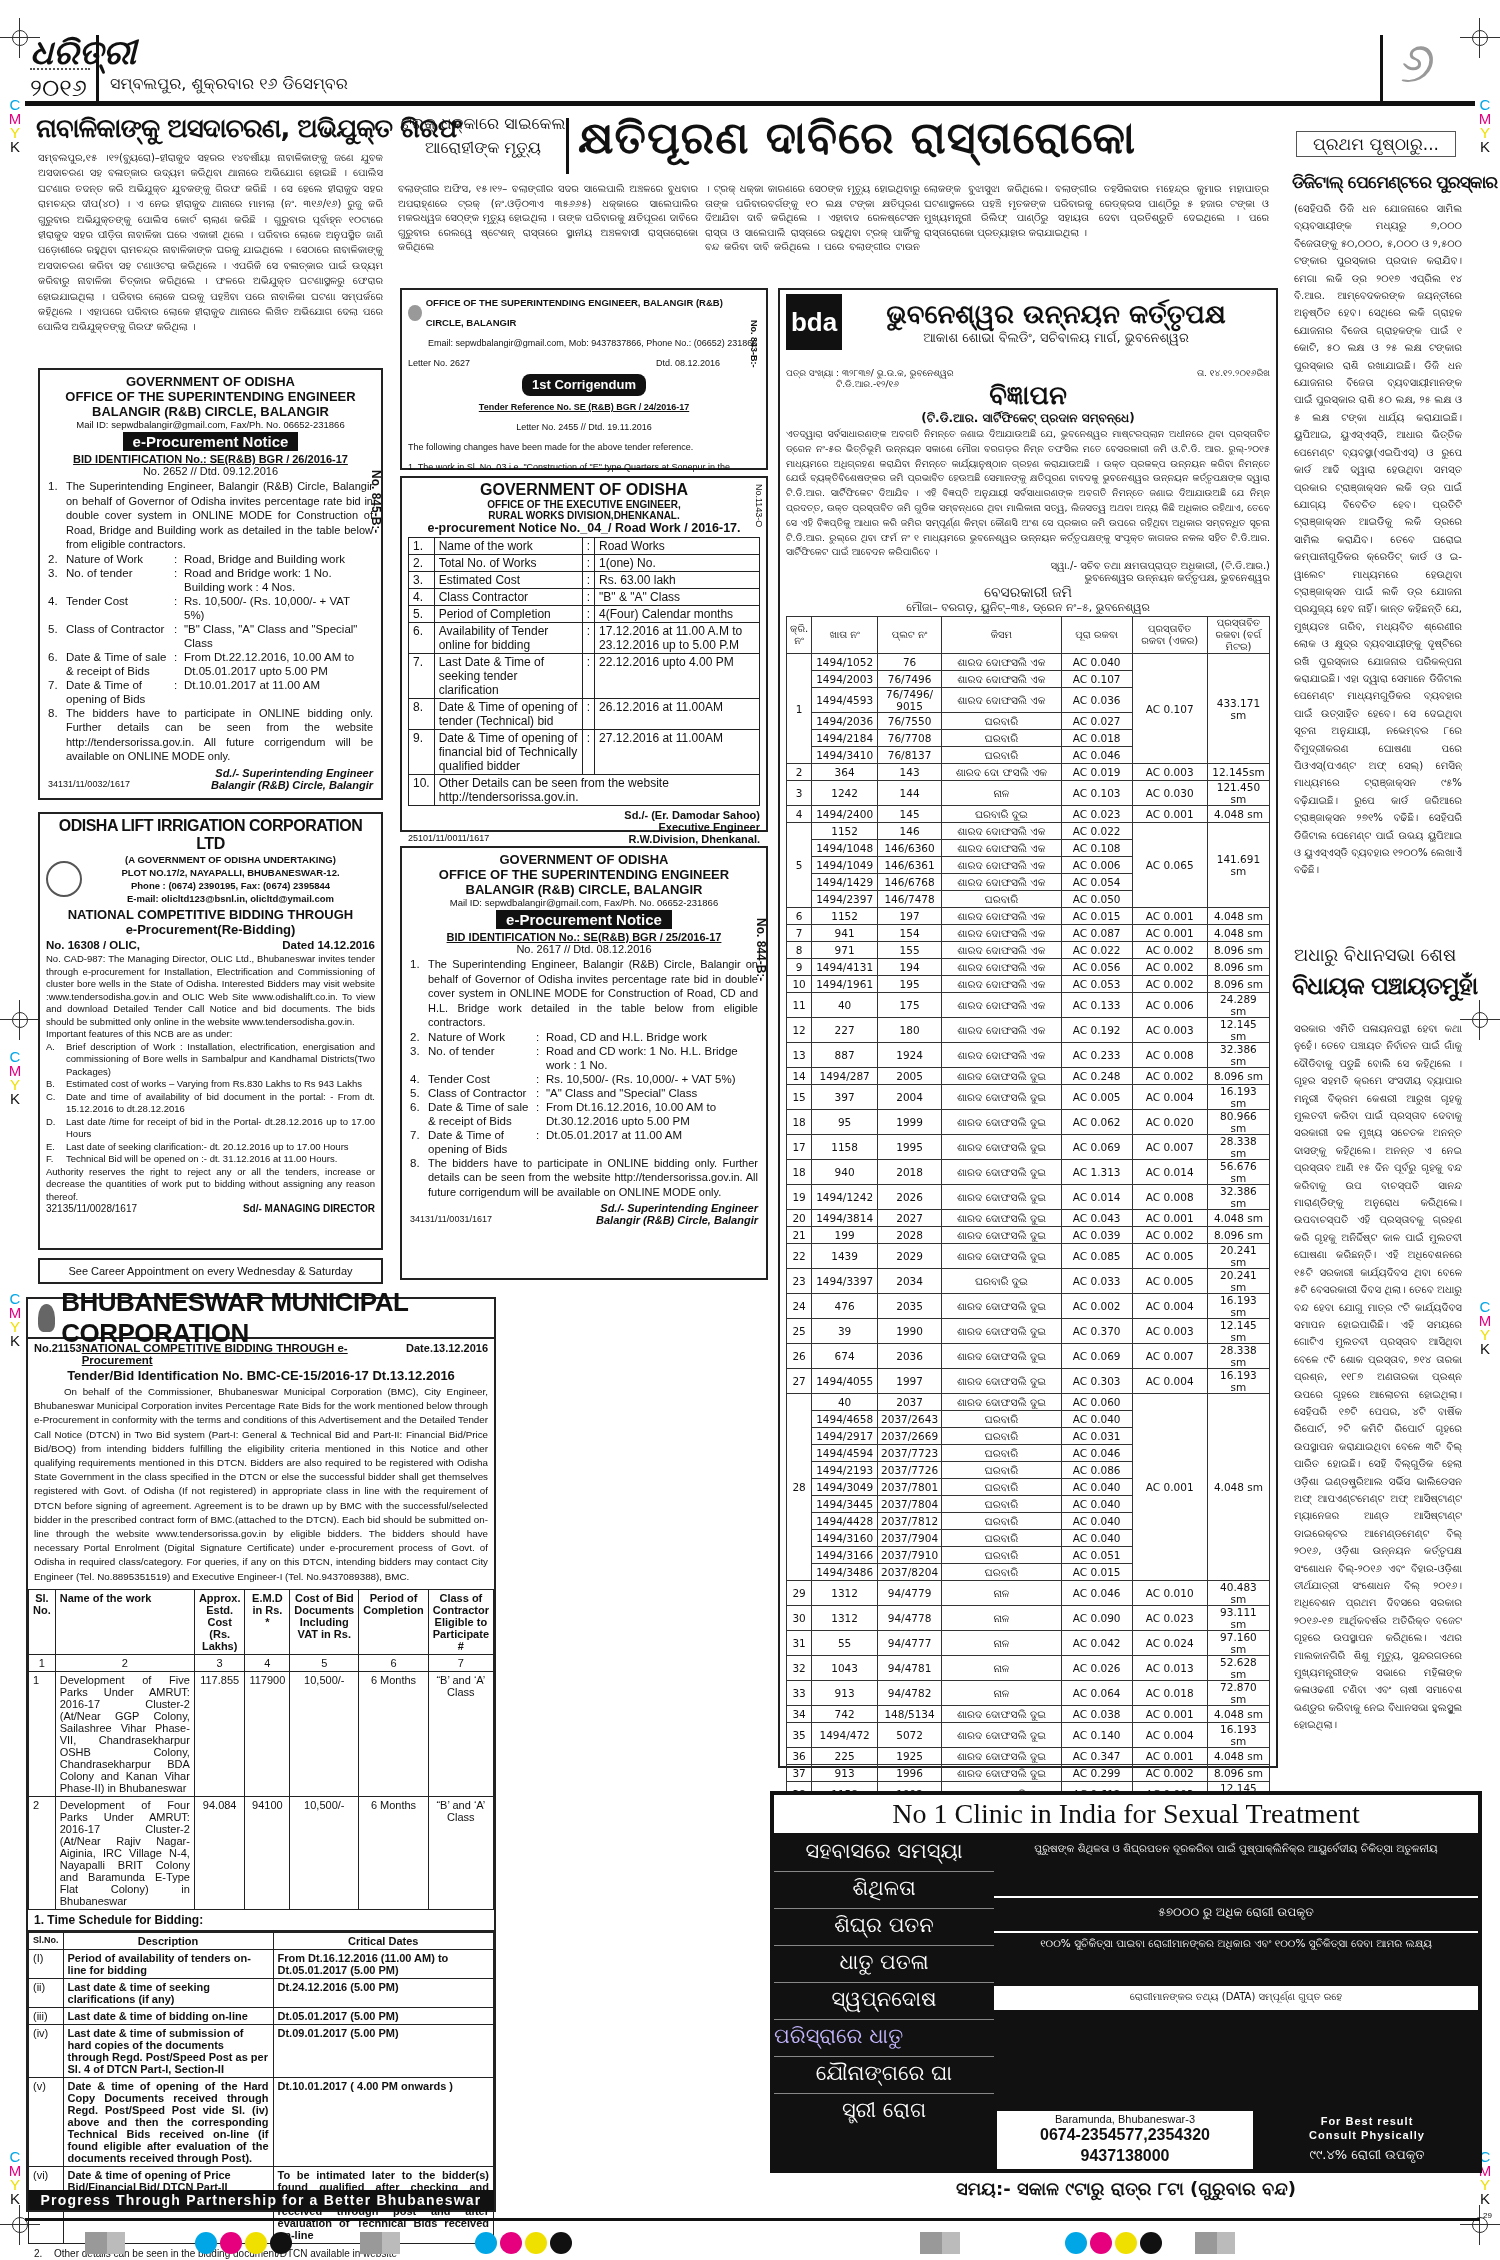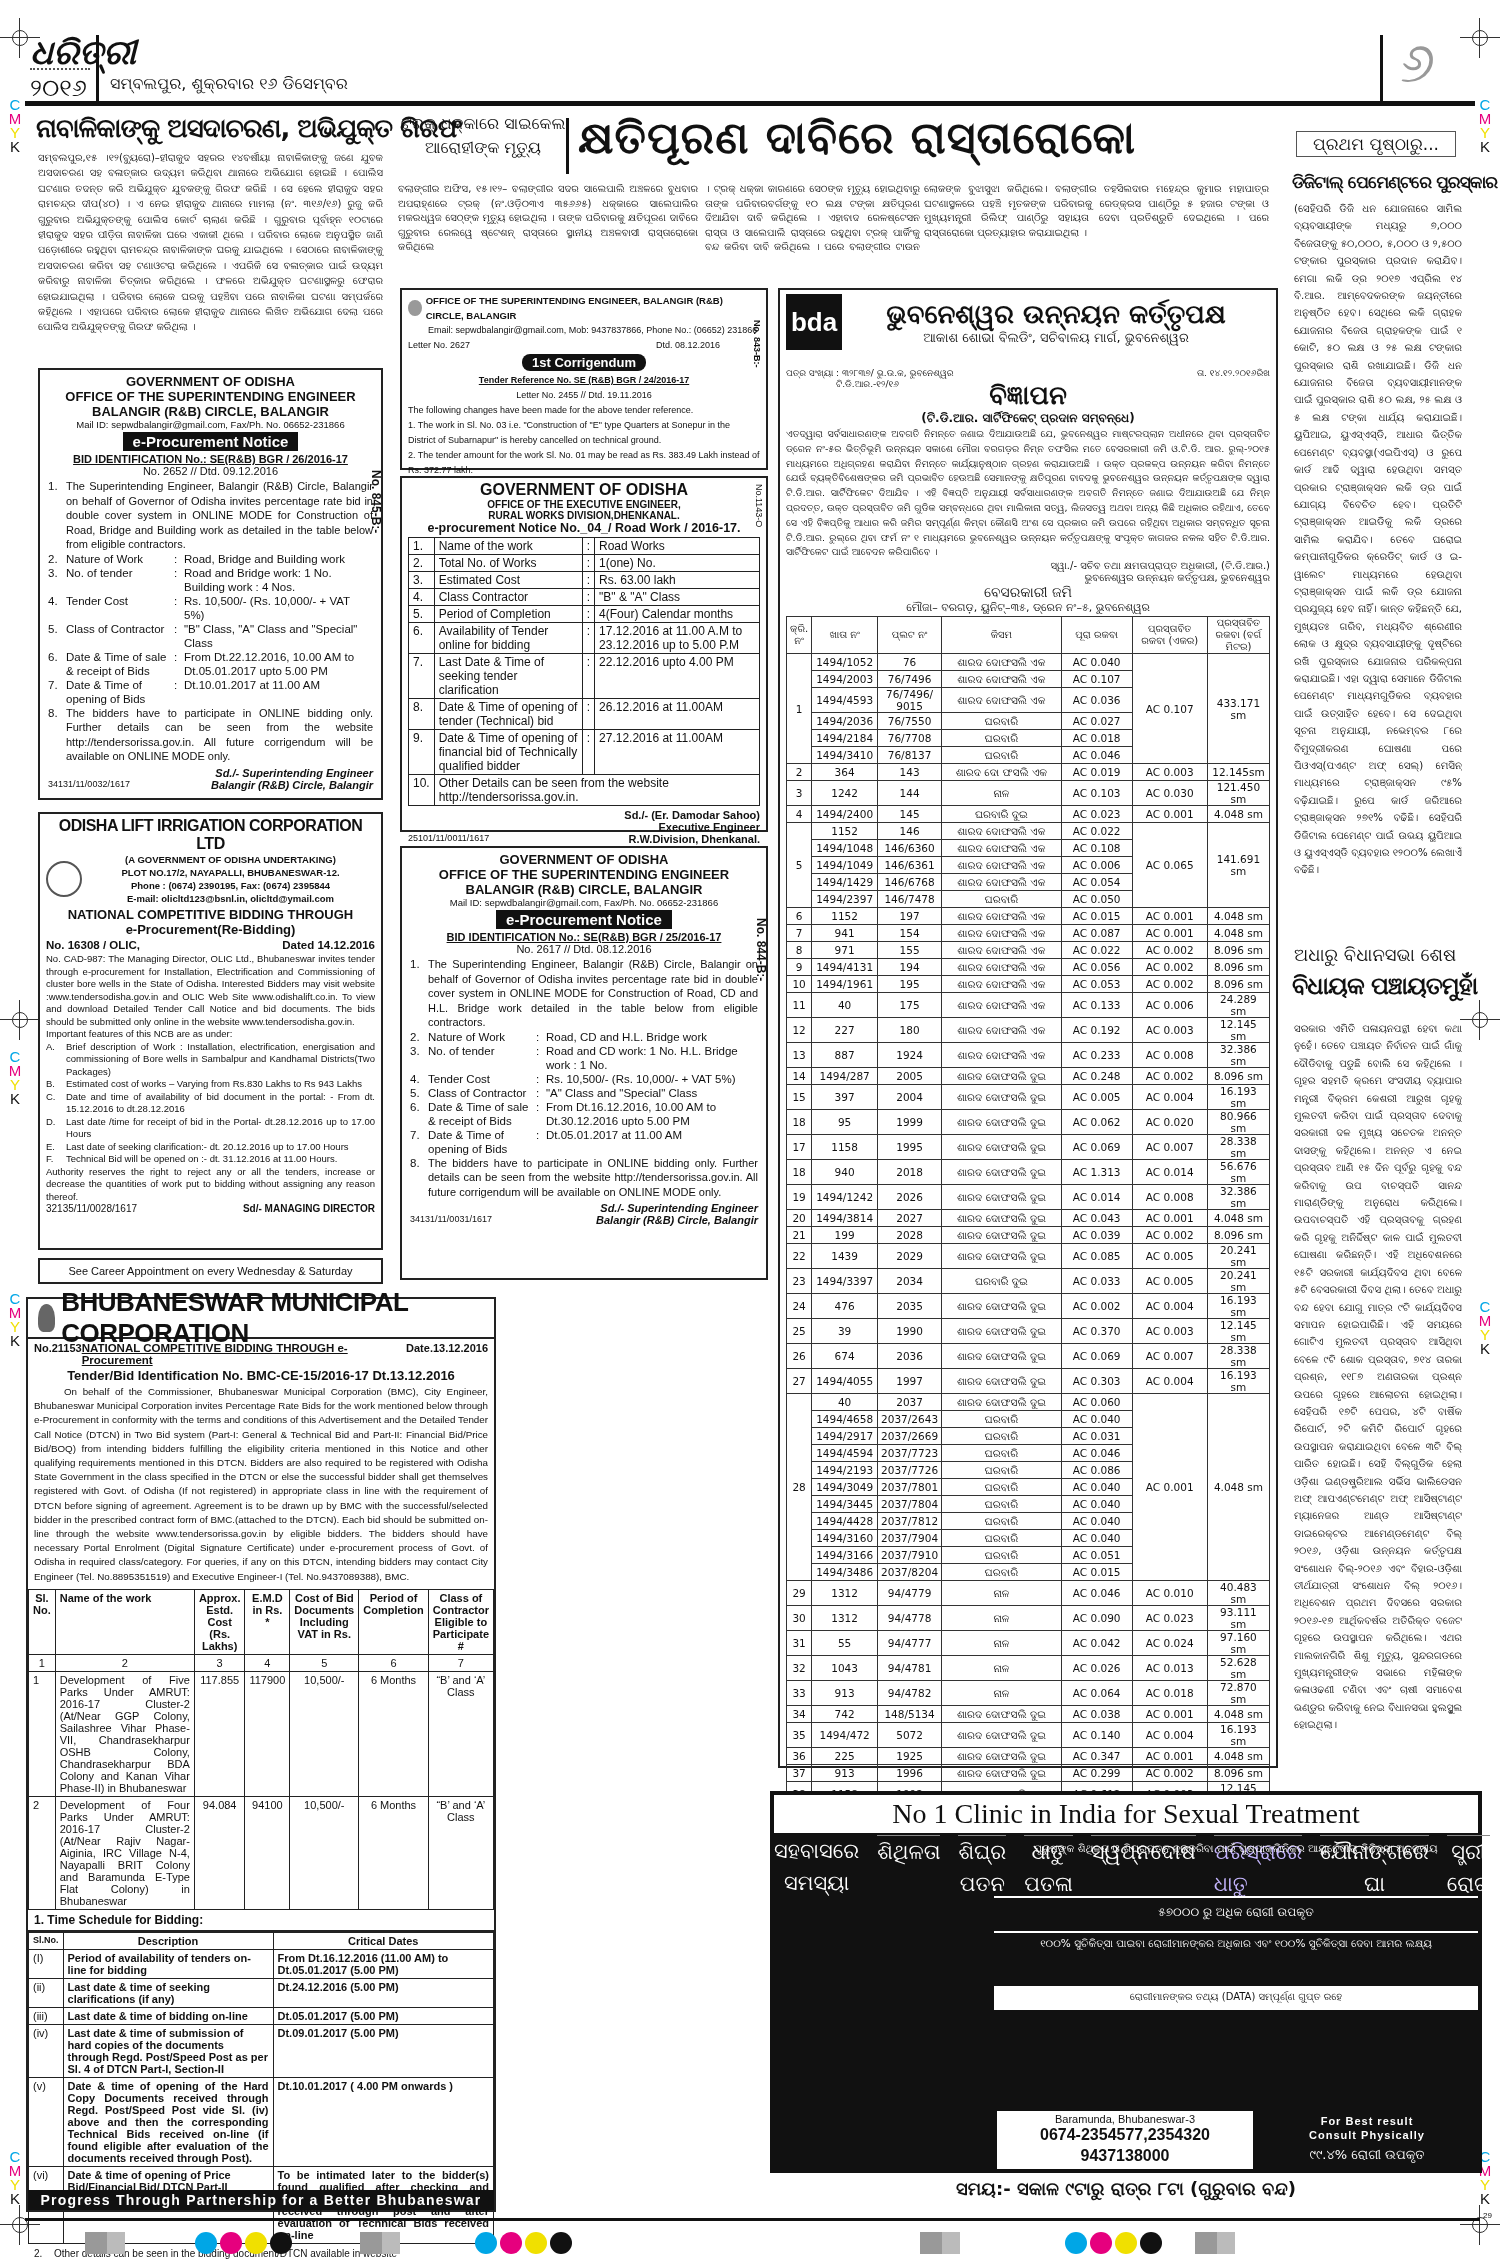--- a/index.html
+++ b/index.html
@@ -175,21 +175,21 @@
       <span style="flex:1;text-align:justify;font-size:11px;line-height:14.5px">The bidders have to participate in ONLINE bidding only. Further details can be seen from the website http://tendersorissa.gov.in. All future corrigendum will be available on ONLINE MODE only.</span>
     </div>
   <div style="text-align:right;font-size:11px;font-weight:bold;font-style:italic;margin-top:3px">Sd./- Superintending Engineer</div>
   <div style="display:flex;justify-content:space-between;font-size:11px">
       <span style="font-size:9px">34131/11/0032/1617</span>
       <span style="font-weight:bold;font-style:italic">Balangir (R&amp;B) Circle, Balangir</span>
     </div>
   <div class="vnum" style="right:-2px;top:100px">No. 845-B:-</div>
 </section>
 
-<section class="abs box" style="left:400px;top:288px;width:368px;height:182px;padding:3px 6px;font-size:9px;line-height:15px">
+<section class="abs box" style="left:400px;top:288px;width:368px;height:182px;padding:3px 6px;font-size:9px;line-height:20px">
   <div style="display:flex;align-items:center;gap:4px">
     <span style="width:16px;height:16px;border-radius:50%;background:#999;display:inline-block"></span>
     <span style="font-weight:bold;font-size:9.5px">OFFICE OF THE SUPERINTENDING ENGINEER, BALANGIR (R&amp;B) CIRCLE, BALANGIR</span>
   </div>
   <div style="padding-left:20px">Email: sepwdbalangir@gmail.com, Mob: 9437837866, Phone No.: (06652) 231866</div>
   <div style="display:flex;justify-content:space-between;padding-right:40px">
       <span>Letter No. 2627</span>
       <span>Dtd. 08.12.2016</span>
     </div>
   <div style="text-align:center;margin:1px 0"><span class="black-lbl" style="font-size:13px;border-radius:8px">1st Corrigendum</span></div>
@@ -1042,21 +1042,21 @@
   <h2 class="abs odia" style="left:1292px;top:172px;width:170px;font-size:17px;font-weight:bold;letter-spacing:-1px;white-space:nowrap">ଡିଜିଟାଲ୍ ପେମେଣ୍ଟରେ ପୁରସ୍କାର</h2>
   <p class="abs odia col-text" style="left:1294px;top:200px;width:168px;height:740px;font-size:10.2px;line-height:17.4px;overflow:hidden">(ସେହିପରି ଡିଜି ଧନ ଯୋଜନାରେ ସାମିଲ ବ୍ୟବସାୟୀଙ୍କ ମଧ୍ୟରୁ ୭,୦୦୦ ବିଜେତାଙ୍କୁ ୫୦,୦୦୦, ୫,୦୦୦ ଓ ୨,୫୦୦ ଟଙ୍କାର ପୁରସ୍କାର ପ୍ରଦାନ କରାଯିବ। ମେଗା ଲକି ଡ୍ର ୨୦୧୭ ଏପ୍ରିଲ ୧୪ ବି.ଆର. ଆମ୍ବେଦକରଙ୍କ ଜୟନ୍ତୀରେ ଅନୁଷ୍ଠିତ ହେବ। ସେଥିରେ ଲକି ଗ୍ରାହକ ଯୋଜନାର ବିଜେତା ଗ୍ରାହକଙ୍କ ପାଇଁ ୧ କୋଟି, ୫୦ ଲକ୍ଷ ଓ ୨୫ ଲକ୍ଷ ଟଙ୍କାର ପୁରସ୍କାର ରାଶି ରଖାଯାଇଛି। ଡିଜି ଧନ ଯୋଜନାର ବିଜେତା ବ୍ୟବସାୟୀମାନଙ୍କ ପାଇଁ ପୁରସ୍କାର ରାଶି ୫୦ ଲକ୍ଷ, ୨୫ ଲକ୍ଷ ଓ ୫ ଲକ୍ଷ ଟଙ୍କା ଧାର୍ଯ୍ୟ କରାଯାଇଛି। ୟୁପିଆଇ, ୟୁଏସ୍‌ଏସ୍‌ଡି, ଆଧାର ଭିତ୍ତିକ ପେମେଣ୍ଟ ବ୍ୟବସ୍ଥା(ଏଇପିଏସ୍) ଓ ରୁପେ କାର୍ଡ ଆଦି ଦ୍ୱାରା ହେଉଥିବା ସମସ୍ତ ପ୍ରକାର ଟ୍ରାଞ୍ଜାକ୍ସନ ଲକି ଡ୍ର ପାଇଁ ଯୋଗ୍ୟ ବିବେଚିତ ହେବ। ପ୍ରତିଟି ଟ୍ରାଞ୍ଜାକ୍ସନ ଆଇଡିକୁ ଲକି ଡ୍ରରେ ସାମିଲ କରାଯିବ। ତେବେ ଘରୋଇ କମ୍ପାନୀଗୁଡିକର କ୍ରେଡିଟ୍ କାର୍ଡ ଓ ଇ-ୱାଲେଟ ମାଧ୍ୟମରେ ହେଉଥିବା ଟ୍ରାଞ୍ଜାକ୍ସନ ପାଇଁ ଲକି ଡ୍ର ଯୋଜନା ପ୍ରଯୁଜ୍ୟ ହେବ ନାହିଁ। କାନ୍ତ କହିଛନ୍ତି ଯେ, ମୁଖ୍ୟତଃ ଗରିବ, ମଧ୍ୟବିତ ଶ୍ରେଣୀର ଲୋକ ଓ କ୍ଷୁଦ୍ର ବ୍ୟବସାୟୀଙ୍କୁ ଦୃଷ୍ଟିରେ ରଖି ପୁରସ୍କାର ଯୋଜନାର ପରିକଳ୍ପନା କରାଯାଇଛି। ଏହା ଦ୍ୱାରା ସେମାନେ ଡିଜିଟାଲ ପେମେଣ୍ଟ ମାଧ୍ୟମଗୁଡିକର ବ୍ୟବହାର ପାଇଁ ଉତ୍ସାହିତ ହେବେ। ସେ ଦେଇଥିବା ସୂଚନା ଅନୁଯାୟୀ, ନଭେମ୍ବର ୮ରେ ବିମୁଦ୍ରୀକରଣ ଘୋଷଣା ପରେ ପିଓଏସ୍(ପଏଣ୍ଟ ଅଫ୍ ସେଲ୍) ମେସିନ୍ ମାଧ୍ୟମରେ ଟ୍ରାଞ୍ଜାକ୍ସନ ୯୫% ବଢ଼ିଯାଇଛି। ରୁପେ କାର୍ଡ ଜରିଆରେ ଟ୍ରାଞ୍ଜାକ୍ସନ ୨୭୧% ବଢିଛି। ସେହିପରି ଡିଜିଟାଲ ପେମେଣ୍ଟ ପାଇଁ ଉଭୟ ୟୁପିଆଇ ଓ ୟୁଏସ୍‌ଏସ୍‌ଡି ବ୍ୟବହାର ୧୨୦୦% ଲେଖାଏଁ ବଢିଛି।</p>
   <div class="abs odia" style="left:1294px;top:944px;width:168px;font-size:18px">ଅଧାରୁ ବିଧାନସଭା ଶେଷ</div>
   <h2 class="abs odia" style="left:1292px;top:972px;width:170px;font-size:24px;font-weight:bold;letter-spacing:-1px;white-space:nowrap">ବିଧାୟକ ପଞ୍ଚାୟତମୁହାଁ</h2>
   <p class="abs odia col-text" style="left:1294px;top:1020px;width:168px;height:738px;font-size:10.2px;line-height:17.4px;overflow:hidden">ସରକାର ଏମିତି ପଳାୟନପନ୍ଥୀ ହେବା କଥା ନୁହେଁ। ତେବେ ପଞ୍ଚାୟତ ନିର୍ବାଚନ ପାଇଁ ଗାଁକୁ ଦୌଡିବାକୁ ପଡୁଛି ବୋଲି ସେ କହିଥିଲେ । ଗୃହର ସହମତି କ୍ରମେ ସଂସଦୀୟ ବ୍ୟାପାର ମନ୍ତ୍ରୀ ବିକ୍ରମ କେଶରୀ ଆରୁଖ ଗୃହକୁ ମୁଲତବୀ କରିବା ପାଇଁ ପ୍ରସ୍ତାବ ଦେବାକୁ ସରକାରୀ ଦଳ ମୁଖ୍ୟ ସଚେତକ ଅନନ୍ତ ଦାସଙ୍କୁ କହିଥିଲେ। ଅନନ୍ତ ଏ ନେଇ ପ୍ରସ୍ତାବ ଆଣି ୧୫ ଦିନ ପୂର୍ବରୁ ଗୃହକୁ ବନ୍ଦ କରିବାକୁ ଉପ ବାଚସ୍ପତି ସାନନ୍ଦ ମାରାଣ୍ଡିଙ୍କୁ ଅନୁରୋଧ କରିଥିଲେ। ଉପବାଚସ୍ପତି ଏହି ପ୍ରସ୍ତାବକୁ ଗ୍ରହଣ କରି ଗୃହକୁ ଅନିର୍ଦ୍ଦିଷ୍ଟ କାଳ ପାଇଁ ମୁଲତବୀ ଘୋଷଣା କରିଛନ୍ତି। ଏହି ଅଧିବେଶନରେ ୧୫ଟି ସରକାରୀ କାର୍ଯ୍ୟଦିବସ ଥିବା ବେଳେ ୫ଟି ବେସରକାରୀ ଦିବସ ଥିଲା। ତେବେ ଅଧାରୁ ବନ୍ଦ ହେବା ଯୋଗୁ ମାତ୍ର ୯ଟି କାର୍ଯ୍ୟଦିବସ ସମାପନ ହୋଇପାରିଛି। ଏହି ସମୟରେ ଗୋଟିଏ ମୁଲତବୀ ପ୍ରସ୍ତାବ ଆସିଥିବା ବେଳେ ୯ଟି ଶୋକ ପ୍ରସ୍ତାବ, ୭୧୪ ତାରକା ପ୍ରଶ୍ନ, ୧୧୮୭ ଅଣତାରକା ପ୍ରଶ୍ନ ଉପରେ ଗୃହରେ ଆଲୋଚନା ହୋଇଥିଲା। ସେହିପରି ୧୭ଟି ପେପର, ୪ଟି ବାର୍ଷିକ ରିପୋର୍ଟ, ୨ଟି କମିଟି ରିପୋର୍ଟ ଗୃହରେ ଉପସ୍ଥାପନ କରାଯାଇଥିବା ବେଳେ ୩ଟି ବିଲ୍ ପାରିତ ହୋଇଛି। ସେହି ବିଲ୍‌ଗୁଡିକ ହେଲା ଓଡ଼ିଶା ଇଣ୍ଡଷ୍ଟ୍ରିଆଲ ସର୍ଭିସ ଭାଲିଡେସନ ଅଫ୍ ଆପଏଣ୍ଟମେଣ୍ଟ ଅଫ୍ ଆସିଷ୍ଟାଣ୍ଟ ମ୍ୟାନେଜର ଆଣ୍ଡ ଆସିଷ୍ଟାଣ୍ଟ ଡାଇରେକ୍ଟର ଆମେଣ୍ଡମେଣ୍ଟ ବିଲ୍ ୨୦୧୬, ଓଡ଼ିଶା ଉନ୍ନୟନ କର୍ତ୍ତୃପକ୍ଷ ସଂଶୋଧନ ବିଲ୍-୨୦୧୬ ଏବଂ ବିହାର-ଓଡ଼ିଶା ତୀର୍ଥଯାତ୍ରୀ ସଂଶୋଧନ ବିଲ୍ ୨୦୧୬। ଅଧିବେଶନ ପ୍ରଥମ ଦିବସରେ ସରକାର ୨୦୧୬-୧୭ ଆର୍ଥିକବର୍ଷର ଅତିରିକ୍ତ ବଜେଟ ଗୃହରେ ଉପସ୍ଥାପନ କରିଥିଲେ। ଏଥର ମାଲକାନଗିରି ଶିଶୁ ମୃତ୍ୟୁ, ସୁନ୍ଦରଗଡରେ ମୁଖ୍ୟମନ୍ତ୍ରୀଙ୍କ ସଭାରେ ମହିଳାଙ୍କ କଳାଓଢଣୀ ଟଣିବା ଏବଂ ଚାଷୀ ସମାବେଶ ଭଣ୍ଡୁର କରିବାକୁ ନେଇ ବିଧାନସଭା ହୁଲସ୍ଥୁଲ ହୋଇଥିଲା।</p>
 </aside>
 
 <section class="abs" style="left:770px;top:1791px;width:712px;height:382px;border:4px solid #111;background:#111">
   <div style="background:#fff;text-align:center;font-family:'Liberation Serif',serif;font-size:28px;height:38px;line-height:38px">No 1 Clinic in India for Sexual Treatment</div>
   <div style="display:flex;height:276px;margin-top:2px">
-    <div style="width:220px;display:flex;flex-direction:row;gap:18px">
+    <div style="width:220px;display:flex;flex-direction:column;gap:4px">
       <div class="odia" style="color:#fff;font-size:21px;text-align:center;flex:1;line-height:32px">ସହବାସରେ ସମସ୍ୟା</div>
       <div class="odia" style="color:#fff;font-size:21px;text-align:center;flex:1;line-height:32px;border-top:1px solid #888">ଶିଥିଳତା</div>
       <div class="odia" style="color:#fff;font-size:21px;text-align:center;flex:1;line-height:32px;border-top:1px solid #888">ଶିଘ୍ର ପତନ</div>
       <div class="odia" style="color:#fff;font-size:21px;text-align:center;flex:1;line-height:32px;border-top:1px solid #888">ଧାତୁ ପତଳା</div>
       <div class="odia" style="color:#fff;font-size:21px;text-align:center;flex:1;line-height:32px;border-top:1px solid #888">ସ୍ୱପ୍ନଦୋଷ</div>
       <div class="odia" style="color:#c4b5fd;font-size:21px;text-align:left;flex:1;line-height:32px;border-top:1px solid #888">ପରିସ୍ରାରେ ଧାତୁ</div>
       <div class="odia" style="color:#fff;font-size:21px;text-align:center;flex:1;line-height:32px;border-top:1px solid #888">ଯୌନାଙ୍ଗରେ ଘା</div>
       <div class="odia" style="color:#fff;font-size:21px;text-align:center;flex:1;line-height:32px;border-top:1px solid #888">ସ୍ତ୍ରୀ ରୋଗ</div>
     </div>
     <div style="flex:1;display:flex;flex-direction:column;gap:3px">

